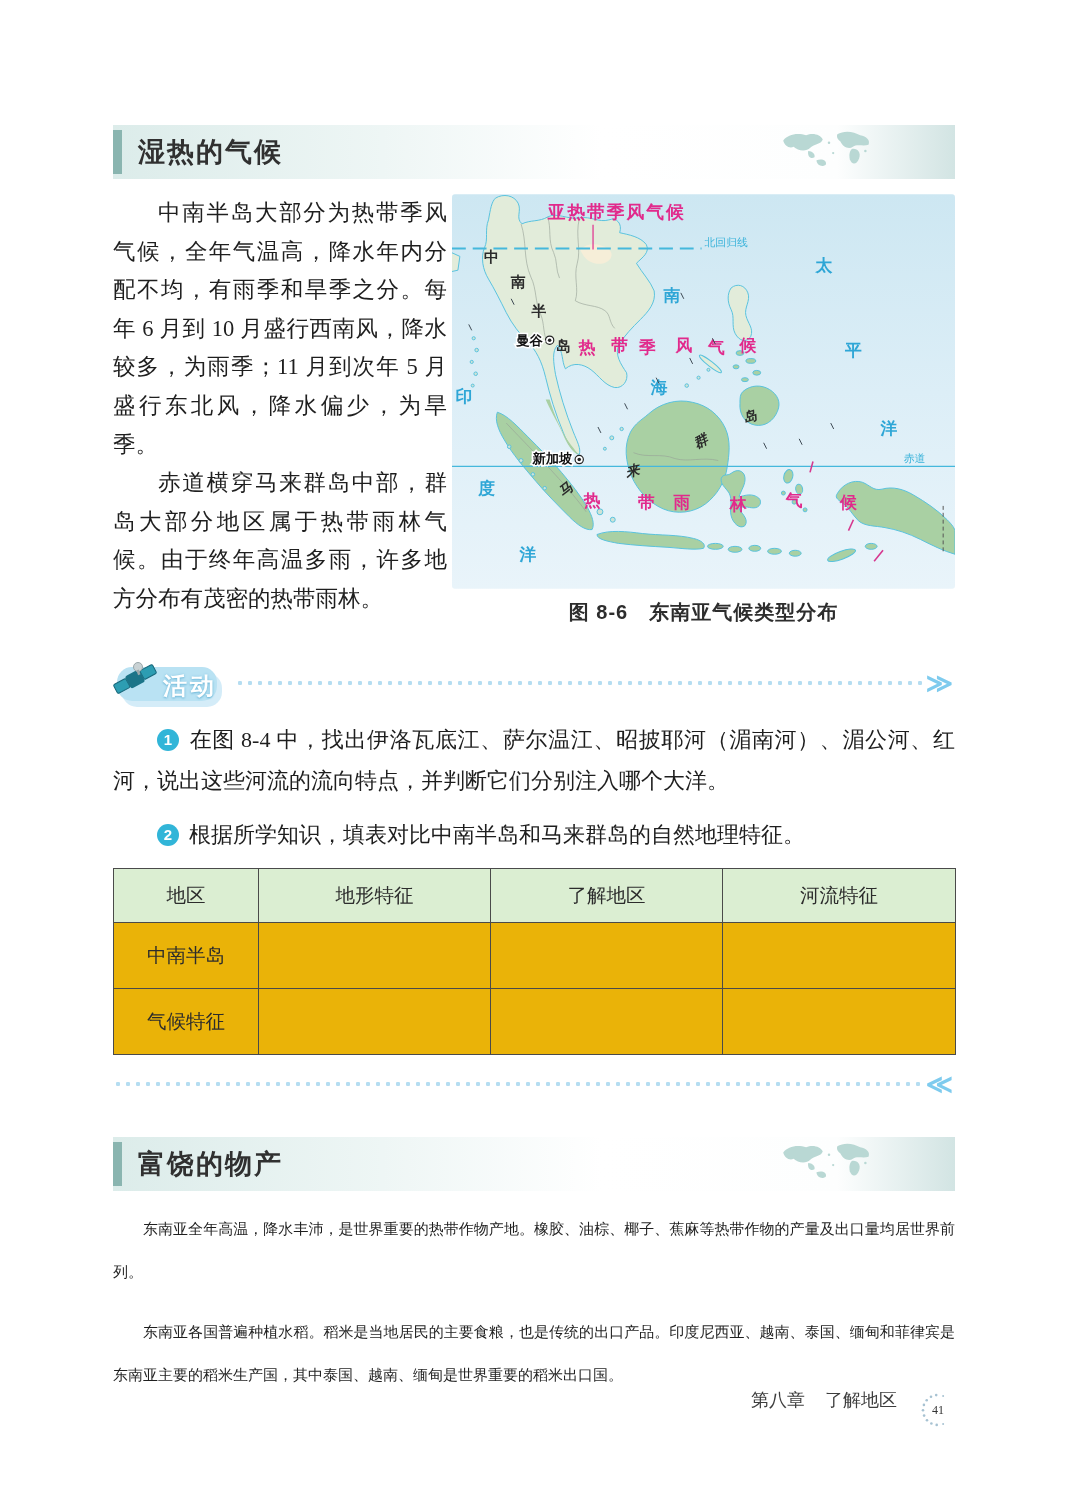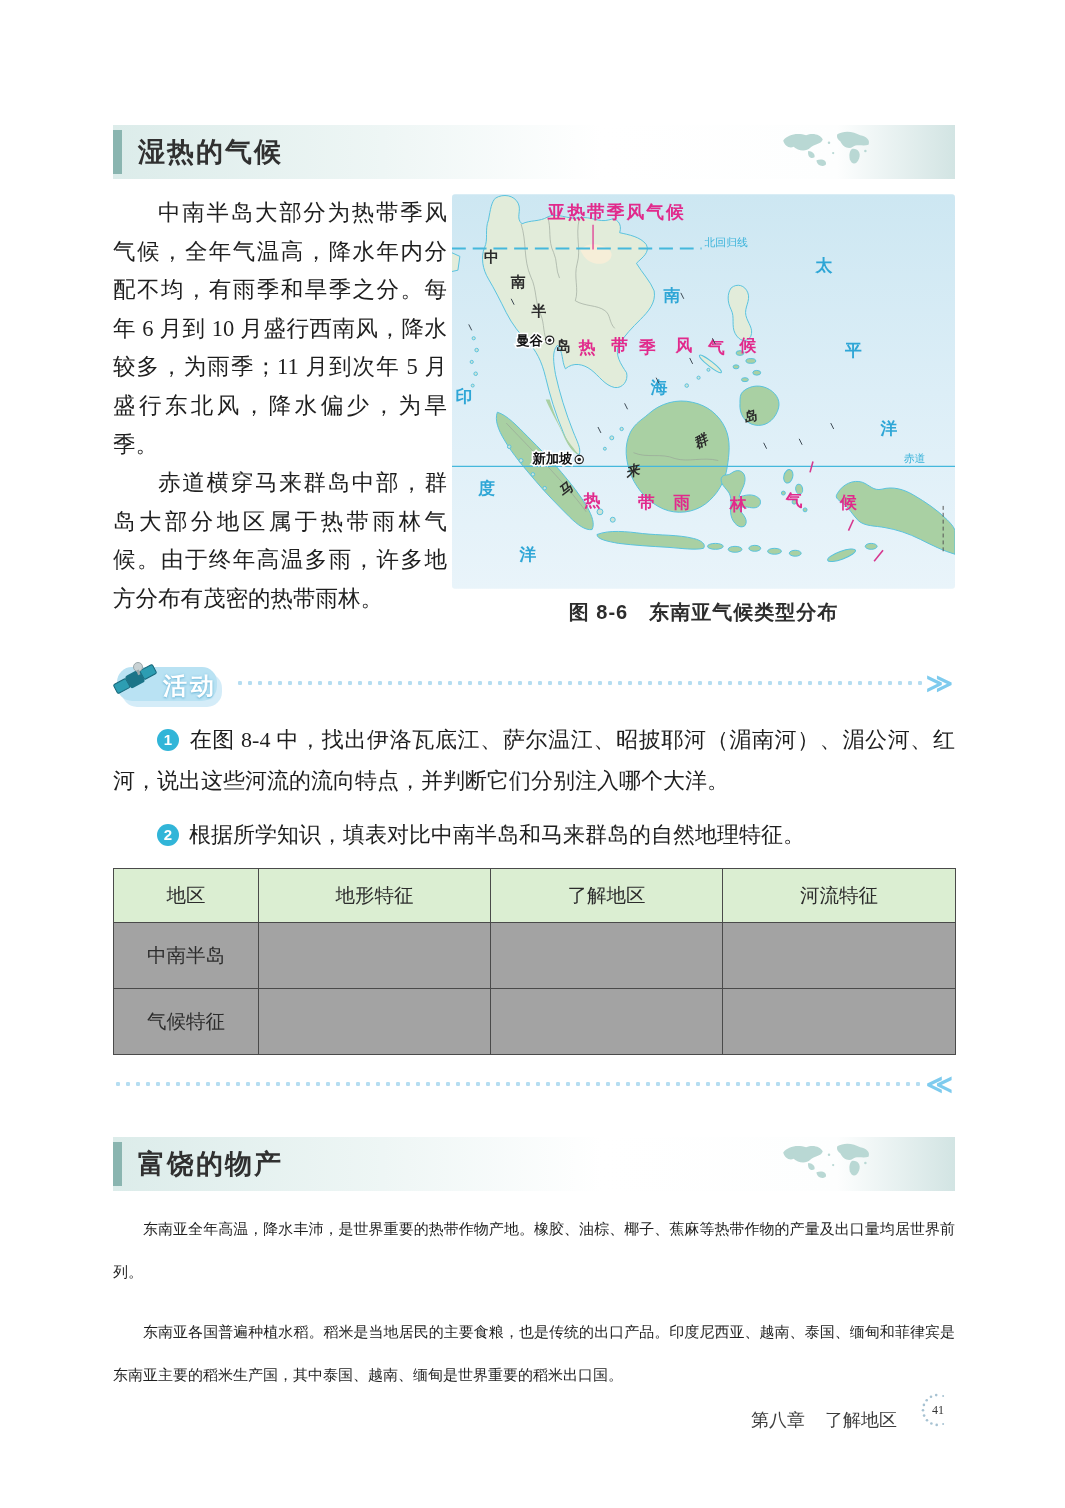--- a/index.html
+++ b/index.html
@@ -42,33 +42,33 @@
   .act-item{margin:13px 0 0;font-size:22px;line-height:41px;text-align:justify;
             text-indent:2em;color:#1e1e1e;}
   .item-num{display:inline-flex;width:22px;height:22px;border-radius:50%;background:#31b5d8;
             color:#fff;font-family:"Liberation Sans",sans-serif;font-size:15px;font-weight:700;
             align-items:center;justify-content:center;margin-right:10px;vertical-align:2px;
             text-indent:0;}
 
   .act-table{margin-top:13px;border-collapse:collapse;width:842px;table-layout:fixed;}
   .act-table th,.act-table td{border:1.4px solid #4a4a4a;}
   .act-table th{background:#dbeed2;height:51px;font-size:19.5px;font-weight:500;color:#2c2c2c;}
-  .act-table td{background:#a3a3a3;height:63px;font-size:19.5px;text-align:center;color:#2c2c2c;}
+  .act-table td{background:#eab308;height:63px;font-size:19.5px;text-align:center;color:#2c2c2c;}
 
   .sep{display:flex;align-items:center;margin-top:16px;}
   .sep-line{flex:1;height:6px;
             background-image:radial-gradient(circle,#b5ddf1 2px,rgba(0,0,0,0) 2.4px);
             background-size:10px 6px;background-repeat:repeat-x;background-position:left center;}
 
   .section2{margin-top:40px;}
   .bodytext p{margin:17px 0 0;font-size:15px;line-height:43px;text-align:justify;
               text-indent:2em;color:#1f1f1f;}
 
   
-  .footer{position:absolute;right:110px;top:1388px;display:flex;align-items:flex-end;
+  .footer{position:absolute;right:110px;top:1388px;display:flex;align-items:flex-start;
           font-size:18px;color:#3d3d3d;}
   .footer .sect{margin-left:20px;}
   .pagewrap{position:relative;margin-left:24px;width:34px;height:44px;display:flex;
             align-items:center;justify-content:center;}
   .page-arc{position:absolute;left:0;top:0;}
   .pagenum{position:relative;font-size:12px;color:#333;}
 
   
   .m-sea{font:600 17px "Liberation Serif",serif;fill:#2ea6d6;}
   .m-clim{font:700 17px "Liberation Serif",serif;fill:#e12a8c;}

